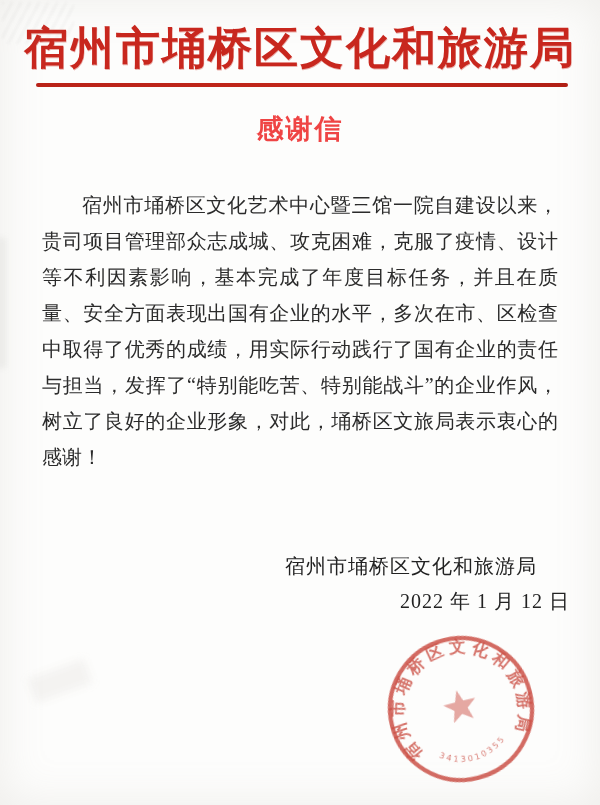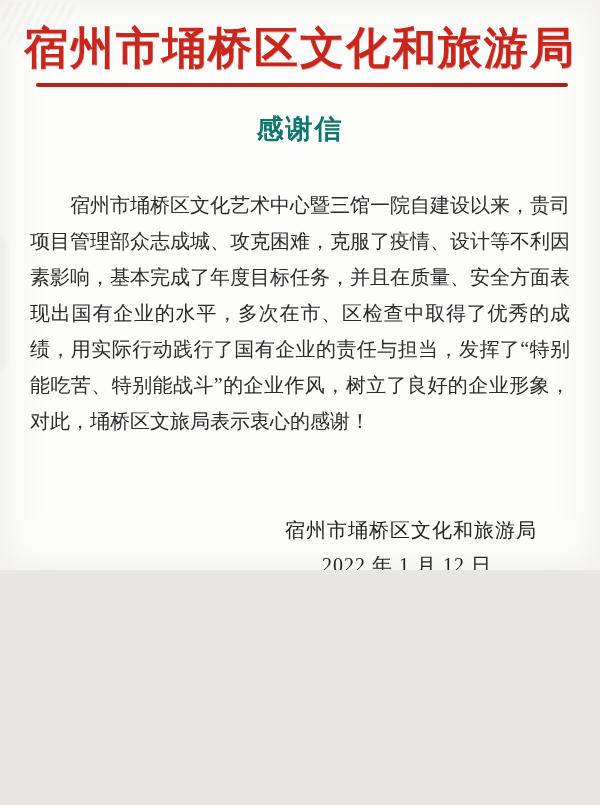--- a/index.html
+++ b/index.html
@@ -1,19 +1,19 @@
 <!DOCTYPE html>
 <html><head>
 <meta charset="utf-8">
 <style>
   html, body { margin: 0; padding: 0; background: #e8e6e2; }
   .page {
     position: relative;
     width: 600px;
-    height: 570px;
+    height: 805px;
     margin: 0 auto;
     background: #fdfdfc;
     overflow: hidden;
     font-family: "Liberation Serif", "DejaVu Serif", serif;
     box-shadow: inset 0 0 45px rgba(170,165,155,0.18);
   }
 
   
   .letterhead { padding-top: 20px; text-align: center; }
   .agency-title {
@@ -33,50 +33,48 @@
     border-radius: 2px;
   }
 
   
   .doc-title {
     margin: 26px 0 0 0;
     text-align: center;
     font-size: 27px;
     line-height: 32px;
     font-weight: bold;
-    color: #0f766e;
+    color: #ef4444;
     letter-spacing: 2px;
   }
 
   
   .letter-body {
     margin: 42px 30px 0 30px;
     font-size: 20px;
     line-height: 36px;
     color: #2b2b2b;
     text-align: justify;
   }
   .addressee { white-space: nowrap; }
-  .para { text-indent: 2em; margin: 0; }
+  .para { text-indent: 2em; margin: 12px; }
 
   
   .closing { margin-top: 78px; text-align: right; color: #222; }
   .signature {
     font-size: 20px;
     line-height: 26px;
     margin-right: 33px;
     letter-spacing: 1px;
   }
   .date {
     font-size: 20px;
     line-height: 26px;
     margin-top: 9px;
-    margin-right: 78px;
     letter-spacing: 1px;
-    text-decoration: underline;
   }
 
   
   .seal {
     position: absolute;
     left: 385px;
     top: 633px;
     width: 152px;
     height: 152px;
     transform: rotate(-14deg);

